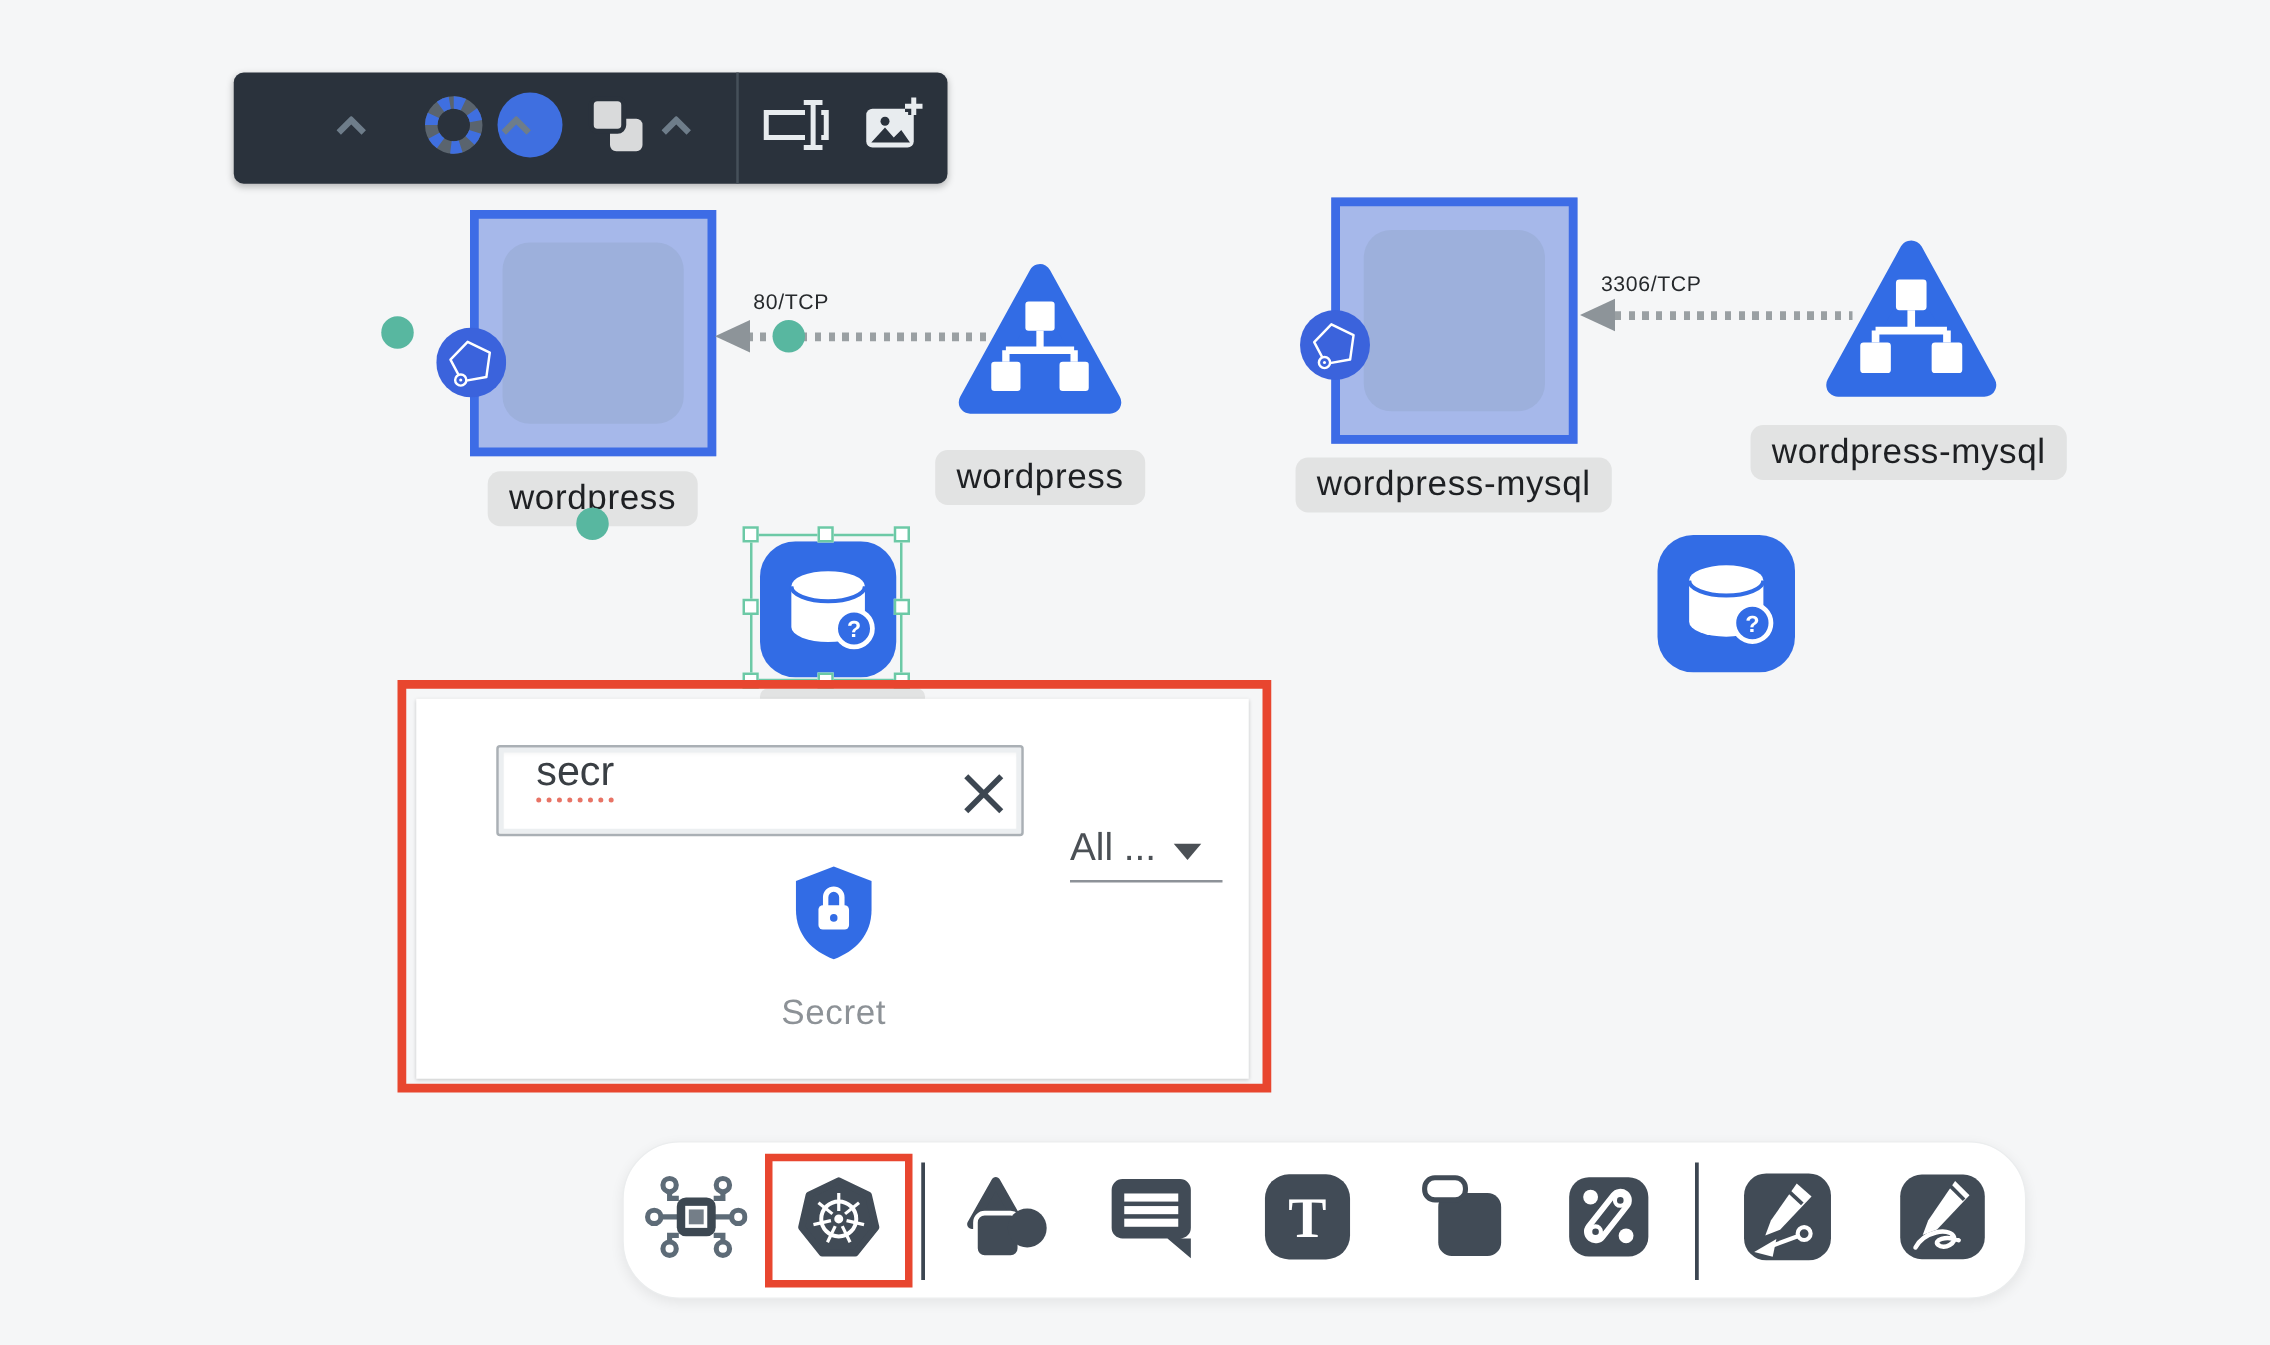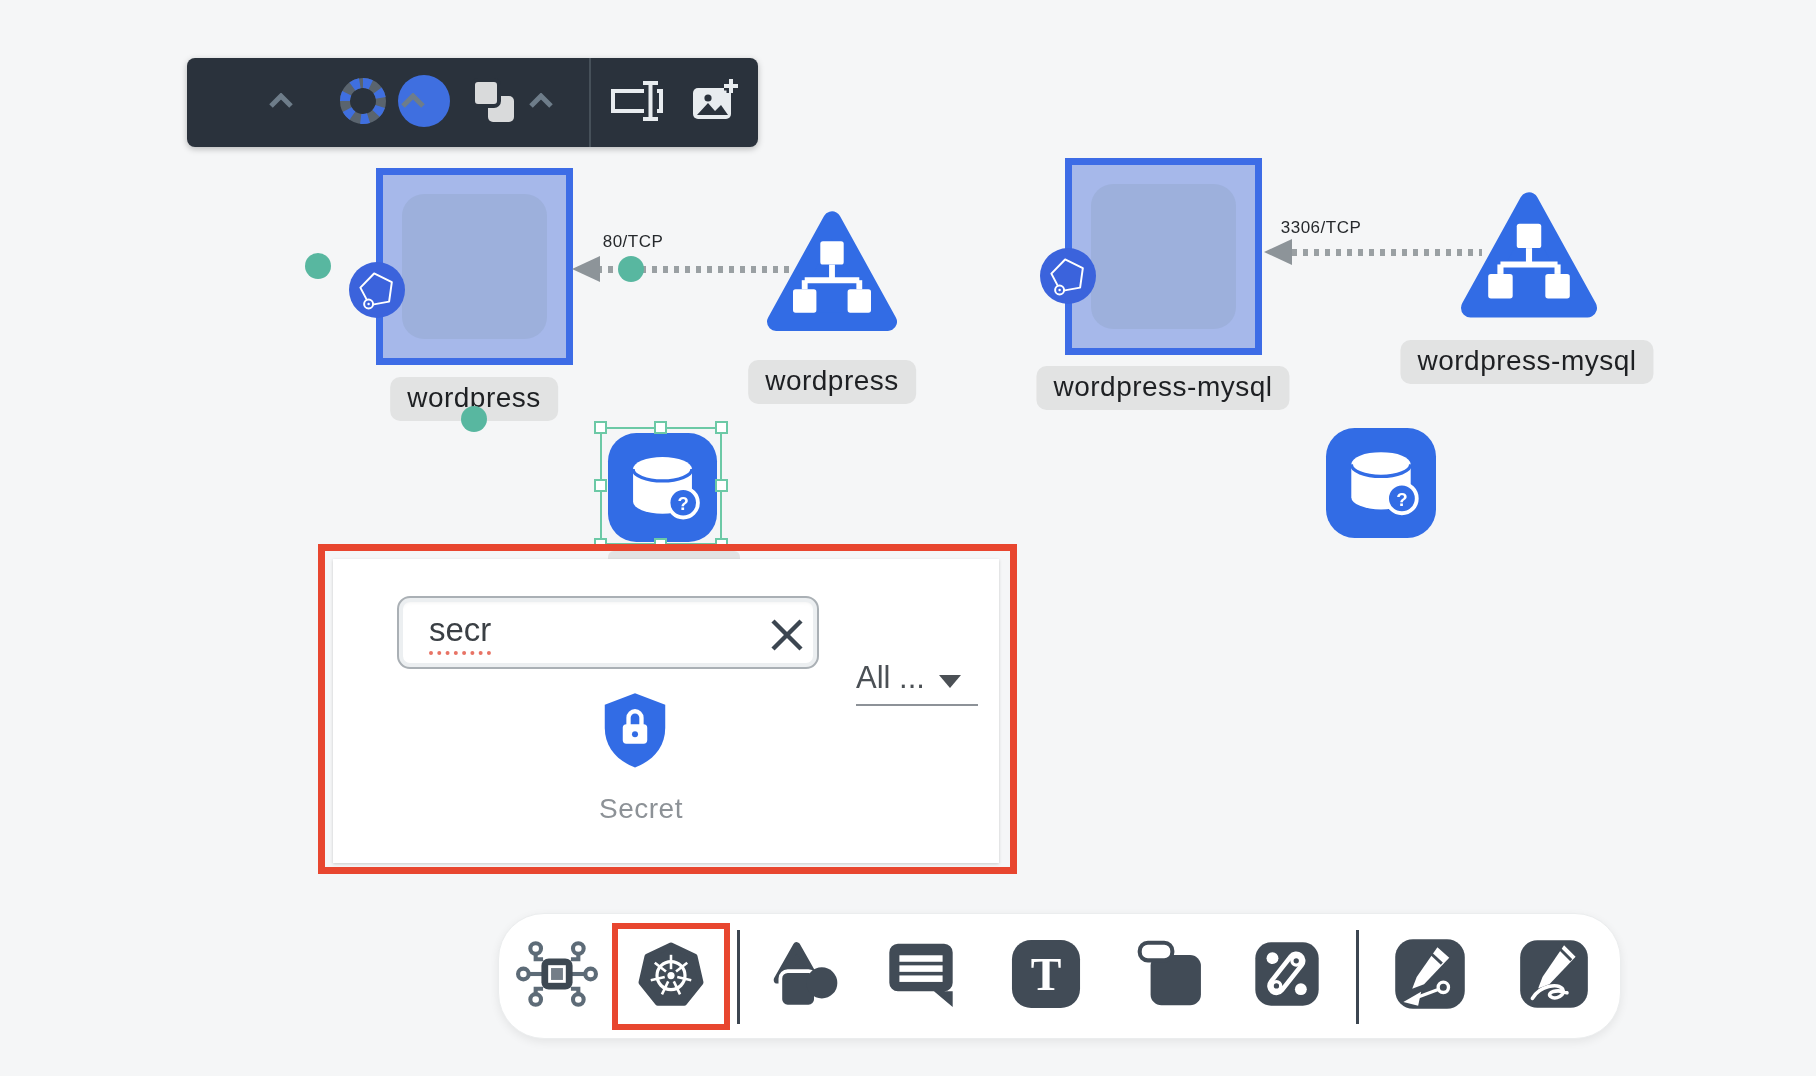--- a/index.html
+++ b/index.html
@@ -42,31 +42,31 @@
 
   .label-sliver { position:absolute; left:608px; top:551px; width:132px; height:14px;
     background:#e2e3e3; border-radius:6px; z-index:8; }
 
   
   .popup-frame { position:absolute; left:318px; top:544px; width:699px; height:330px;
     border:7px solid #e8462f; z-index:10; }
   .popup-panel { position:absolute; left:333px; top:559px; width:666px; height:304px;
     background:#ffffff; box-shadow:0 1px 3px rgba(0,0,0,.18); z-index:11; }
   .search-input { position:absolute; left:64px; top:37px; width:422px; height:73px; background:#fff;
-    border:2px solid #aab0b5; border-radius:13px;
+    border:2px solid #aab0b5; border-radius:3px;
     box-shadow:inset 0 0 0 4px #eceff1, inset 0 3px 5px rgba(0,0,0,.10);
-    display:flex; align-items:center; padding-left:30px; cursor:text; }
+    display:flex; align-items:flex-start; padding-left:30px; cursor:text; }
   .search-input .query { font-size:33px; color:#3a3f44; border-bottom:4px dotted #e87365; padding-bottom:2px; }
   .clear-btn { position:absolute; left:434px; top:56px; width:40px; height:40px; cursor:pointer; }
   .filter-select { position:absolute; left:523px; top:52px; width:122px; height:54px; cursor:pointer;
     border-bottom:2px solid #8d9298; display:flex; align-items:center; gap:14px;margin-top:41px; }
   .filter-select .value { font-size:31px; color:#4b5055; }
   .caret-down { width:0; height:0; border-left:11px solid transparent; border-right:11px solid transparent;
     border-top:13px solid #4b5055; margin-top:6px; }
-  .result-item { position:absolute; left:266px; top:130px; width:136px; text-align:left; cursor:pointer; }
+  .result-item { position:absolute; left:266px; top:130px; width:136px; text-align:center; cursor:pointer; }
   .result-item .res-label { margin-top:18px; font-size:28px; color:#8d9297; letter-spacing:.5px; }
 
   
   .bottom-toolbar { position:absolute; left:498px; top:913px; width:1123px; height:126px;
     background:#ffffff; border:1px solid #ebedee; border-radius:46px;
     box-shadow:0 3px 10px rgba(0,0,0,.07); z-index:20; }
   .bt-icon { position:absolute; top:50%; transform:translate(-50%,-50%); cursor:pointer; }
   .bt-divider { position:absolute; top:16px; height:94px; width:3px; background:#3c4651; }
   .active-box { position:absolute; left:113px; top:9px; width:118px; height:107px; border:6px solid #e8462f; }
 </style>

